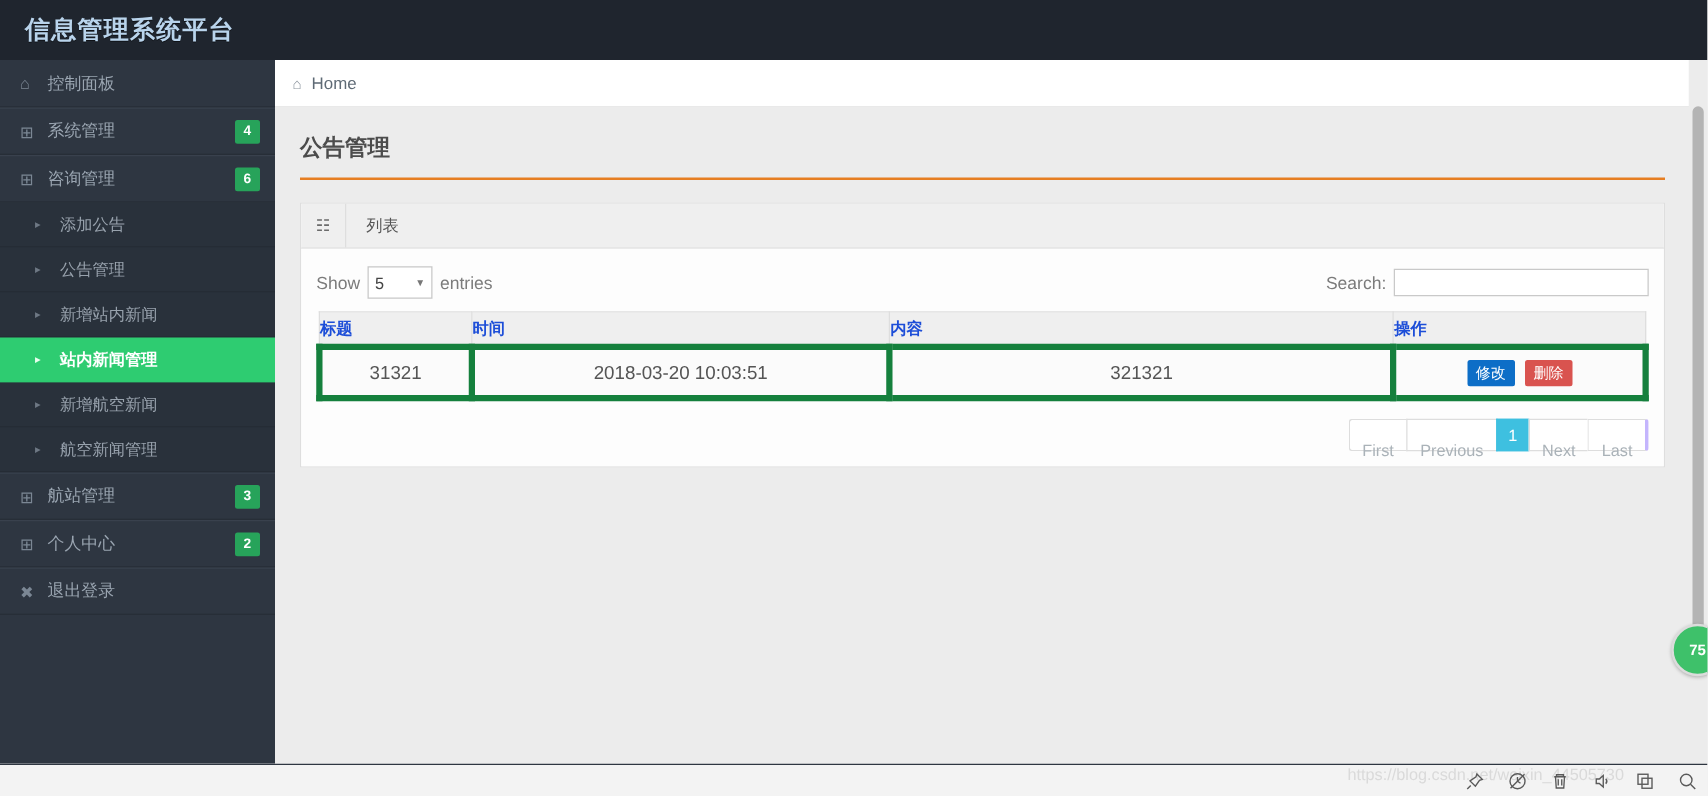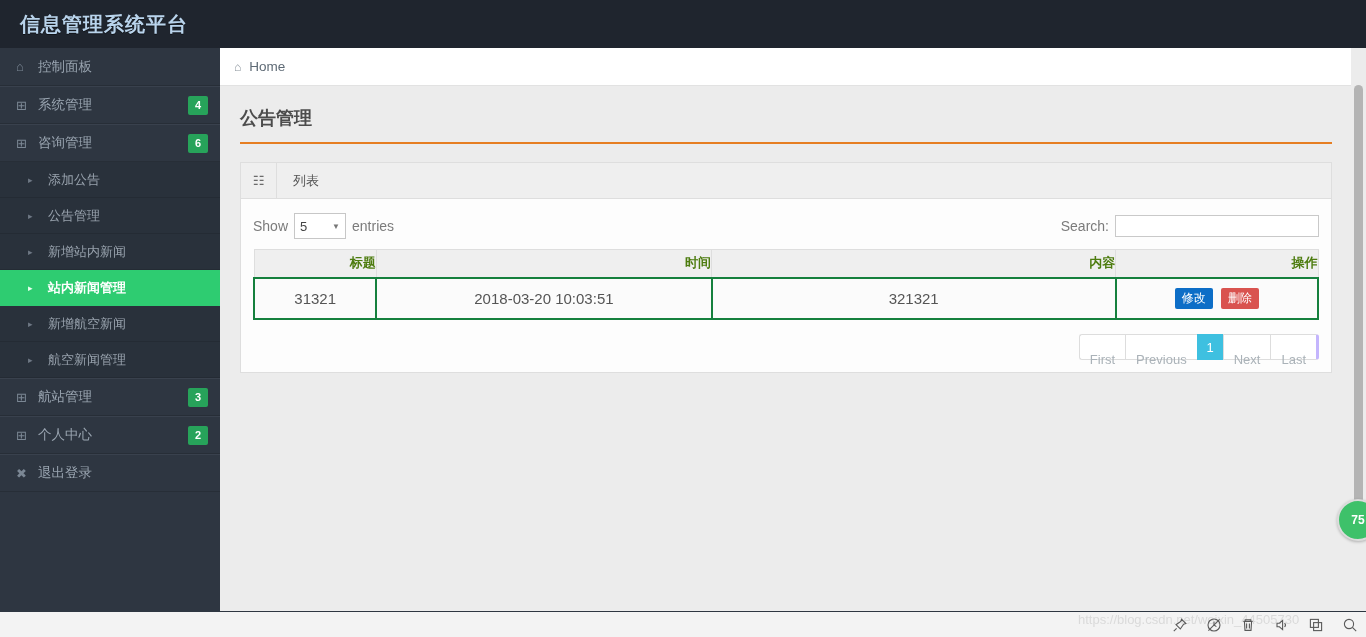--- a/index.html
+++ b/index.html
@@ -135,25 +135,25 @@
   .dt-search-input {
     margin-left: 6px; width: 204px; height: 22px;
     border: 1px solid #c9c9c9; background: #fff;
     font-size: 13px; padding: 0 4px;
     outline: none; color: #333;
   }
 
   table.dt { width: 100%; border-collapse: collapse; margin-top: 6px; }
   table.dt th {
     background: #efefef; border: 1px solid #dedede;
-    font-size: 13px; color: #4d7c0f; font-weight: bold;
-    height: 28px; text-align: right;
+    font-size: 13px; color: #1d4ed8; font-weight: bold;
+    height: 28px; text-align: left;
   }
   table.dt td {
-    border: 2px solid #15803d; background: #fbfbfb;
+    border: 5px solid #15803d; background: #fbfbfb;
     font-size: 15px; color: #555;
     height: 41px; text-align: center;
   }
   .col-title  { width: 11.5%; }
   .col-time   { width: 31.5%; }
   .col-content{ width: 38%; }
   .col-action { width: 19%; }
 
   .btn {
     display: inline-block; font-size: 12px; color: #fff;

